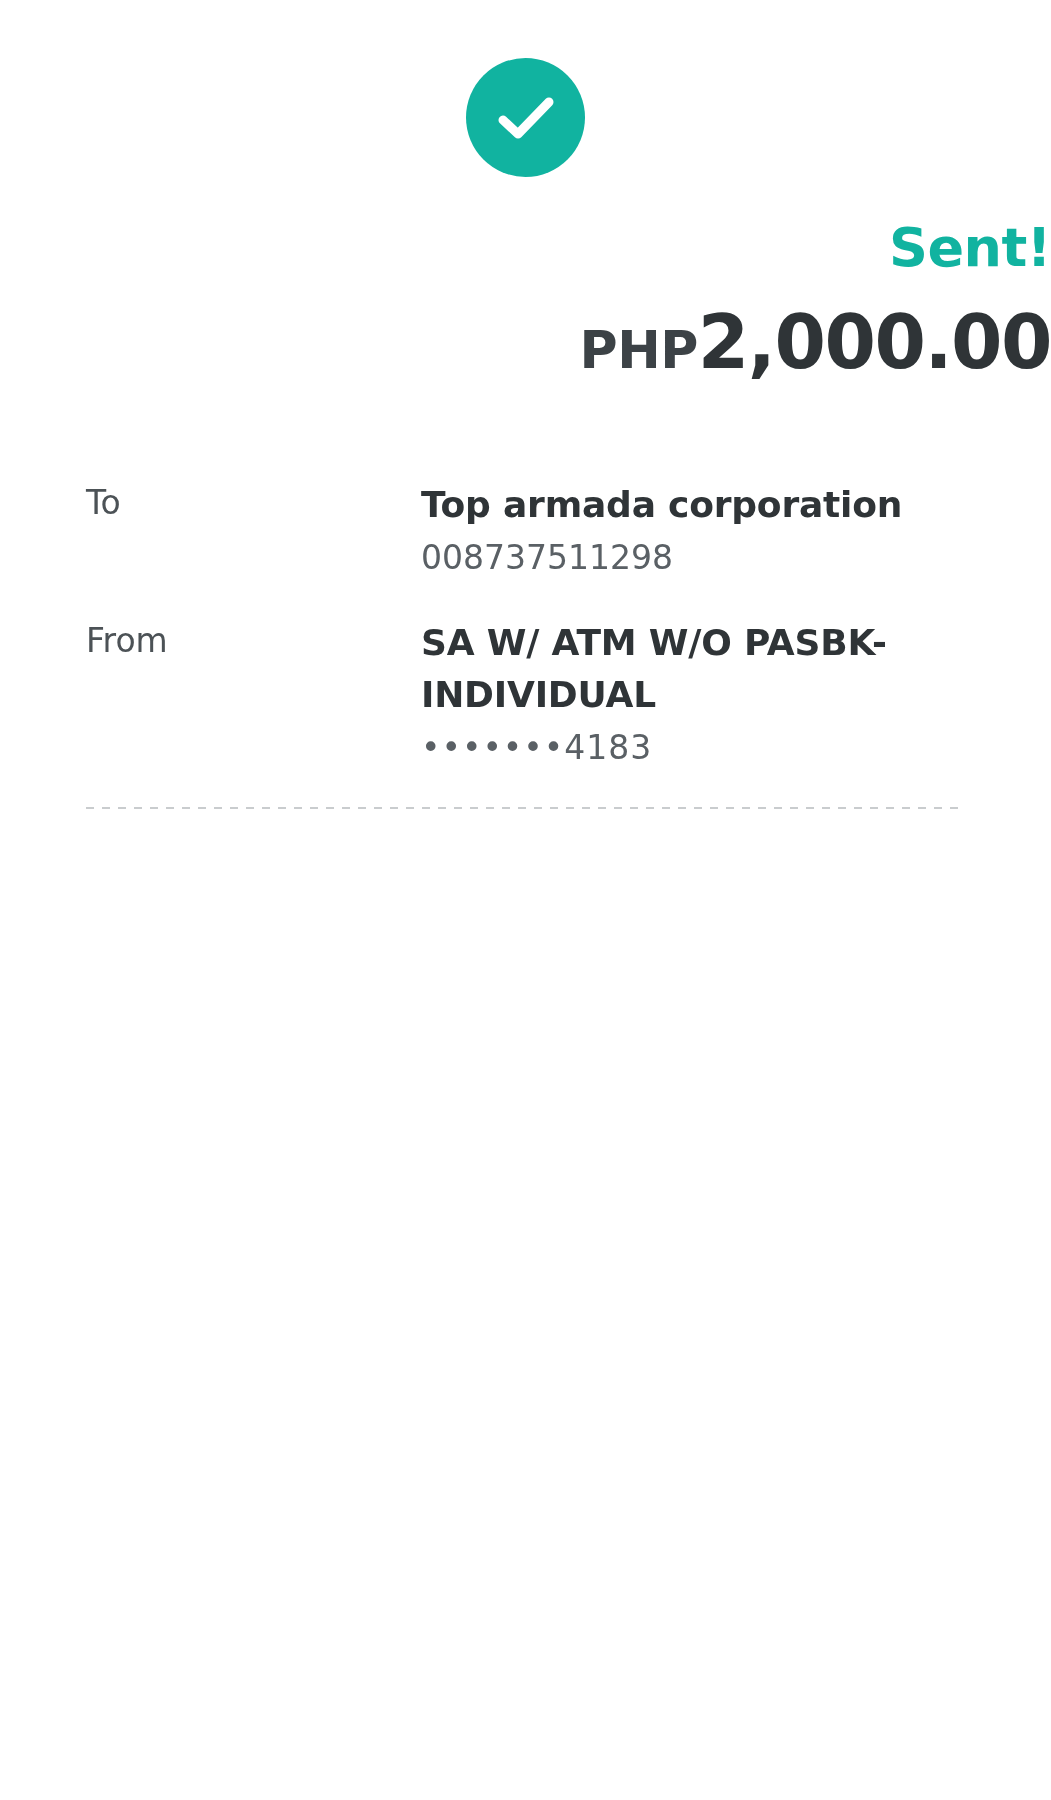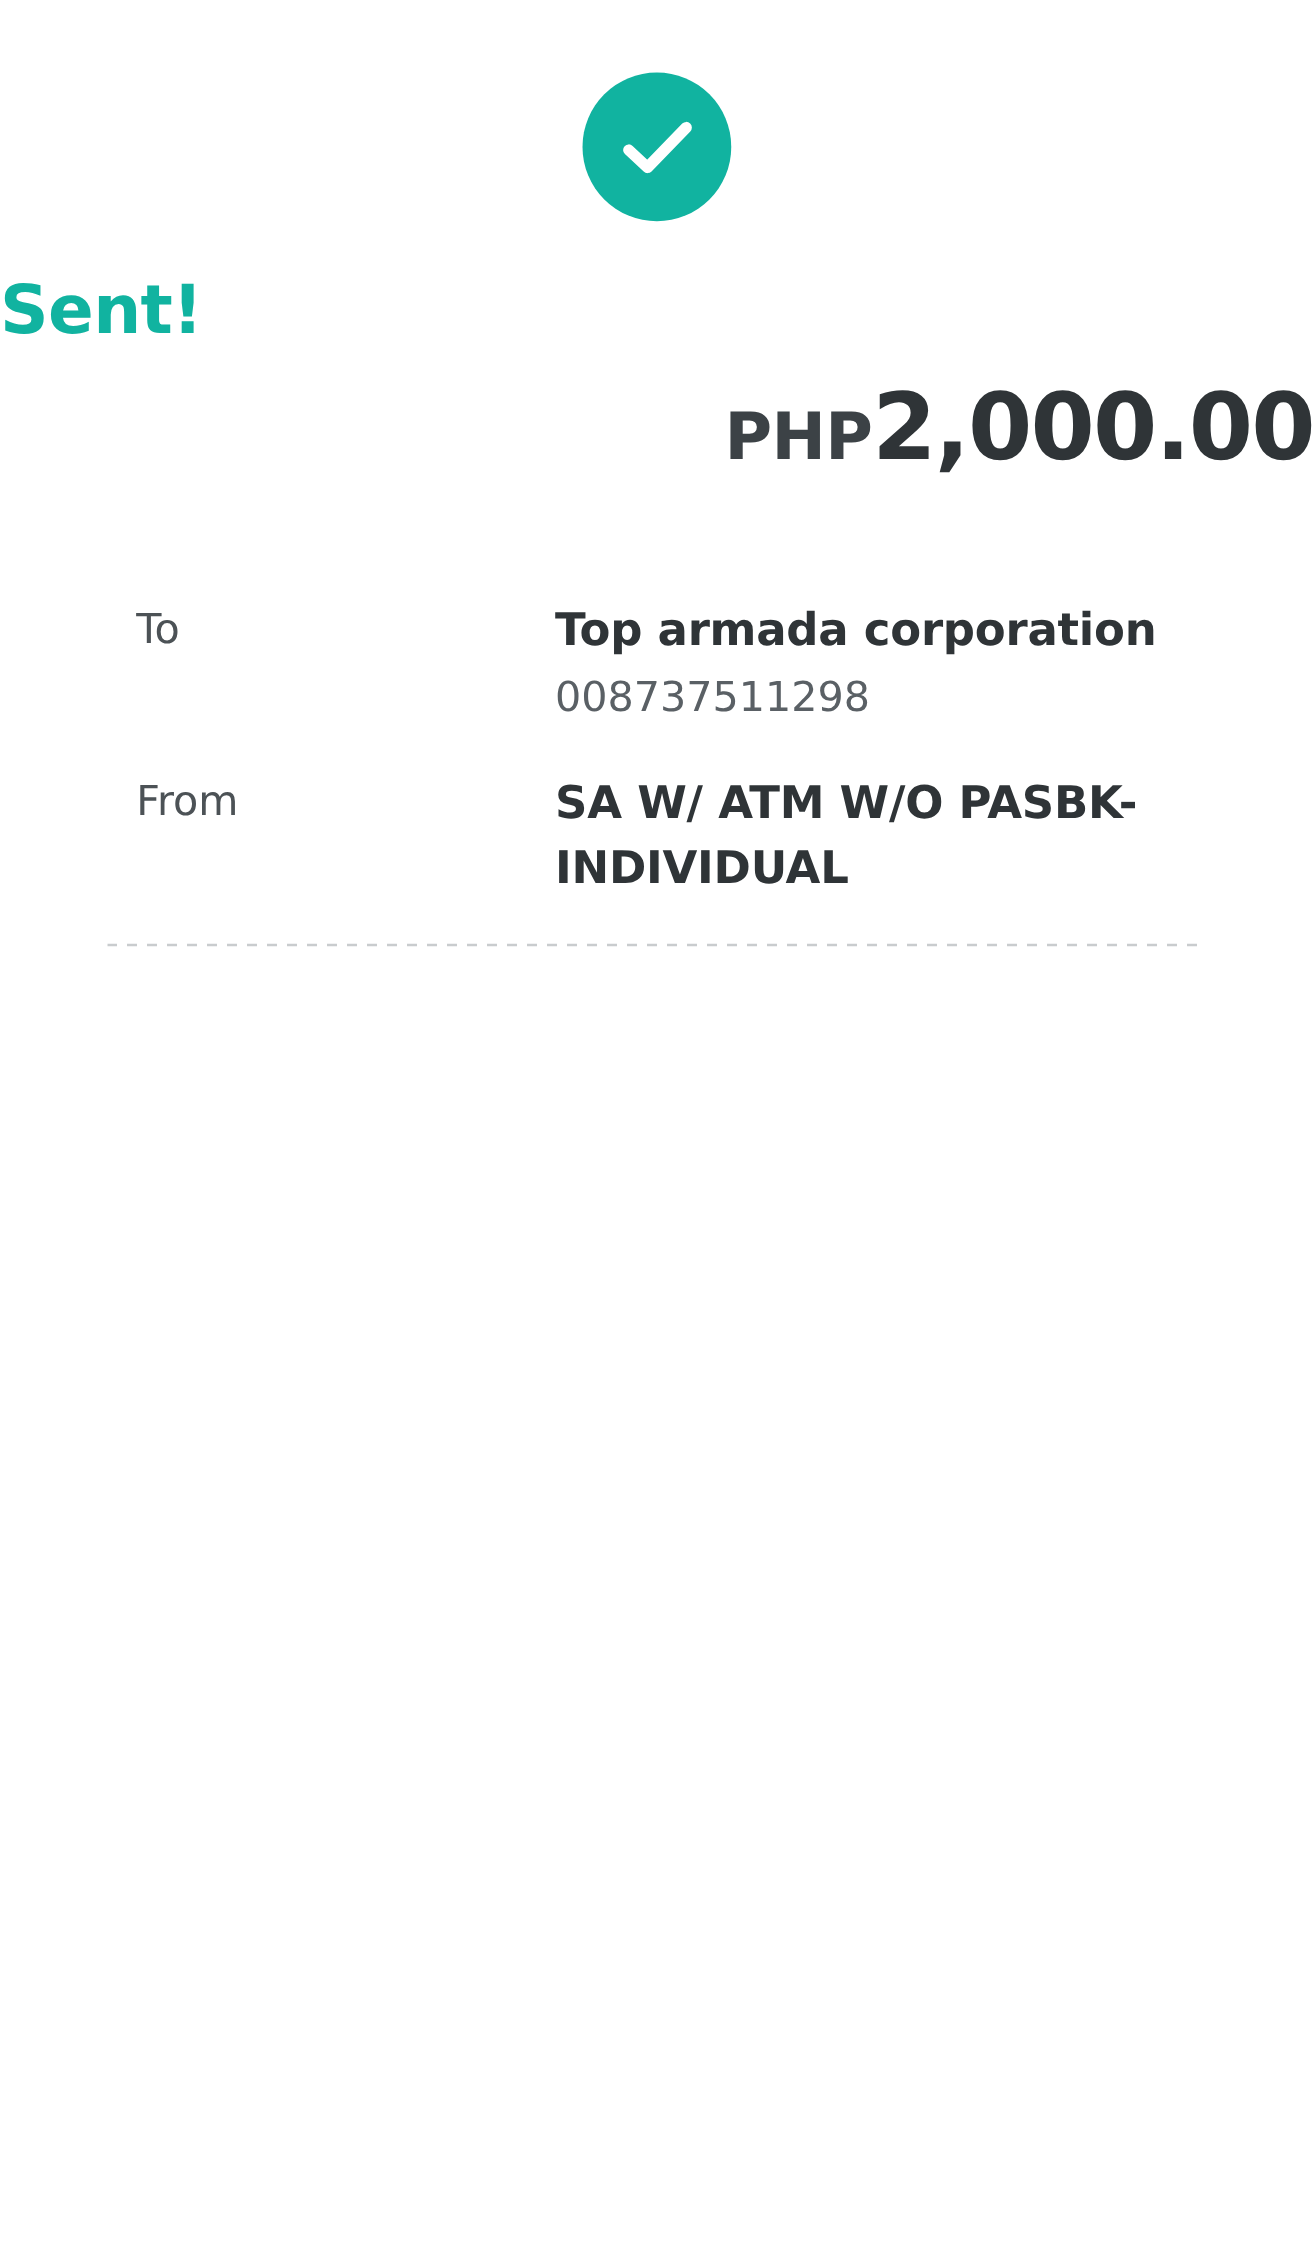--- a/index.html
+++ b/index.html
@@ -39,21 +39,21 @@
     align-items: center;
     justify-content: center;
   }
   .badge svg {
     display: block;
   }
 
   
   .status-title {
     margin-top: 44px;
-    text-align: left;
+    text-align: right;
     color: #11b3a0;
     font-size: 54px;
     font-weight: bold;
     letter-spacing: -0.5px;
     line-height: 1;
   }
 
   .amount-row {
     margin-top: 30px;
     text-align: right;
@@ -71,21 +71,20 @@
     font-size: 74px;
     font-weight: bold;
     letter-spacing: -1.5px;
     color: #2f3437;
   }
 
   
   .details {
     margin-top: 100px;
     padding: 0 86px 0 86px;
-    margin-left: 23px;
   }
   .detail-row {
     display: flex;
     align-items: flex-start;
     margin-bottom: 34px;
   }
   .detail-label {
     width: 335px;
     flex: 0 0 335px;
     font-size: 33px;
@@ -176,20 +175,21 @@
       <div class="detail-value">
         <div class="detail-primary">Top armada corporation</div>
         <div class="detail-secondary">008737511298</div>
       </div>
     </div>
 
     <div class="detail-row">
       <div class="detail-label">From</div>
       <div class="detail-value">
         <div class="detail-primary">SA W/ ATM W/O PASBK-INDIVIDUAL</div>
+        <div class="detail-secondary masked">•••••••4183</div>
       </div>
     </div>
 
   </div>
 
   <div class="divider"></div>
 
 
 </div>
 

